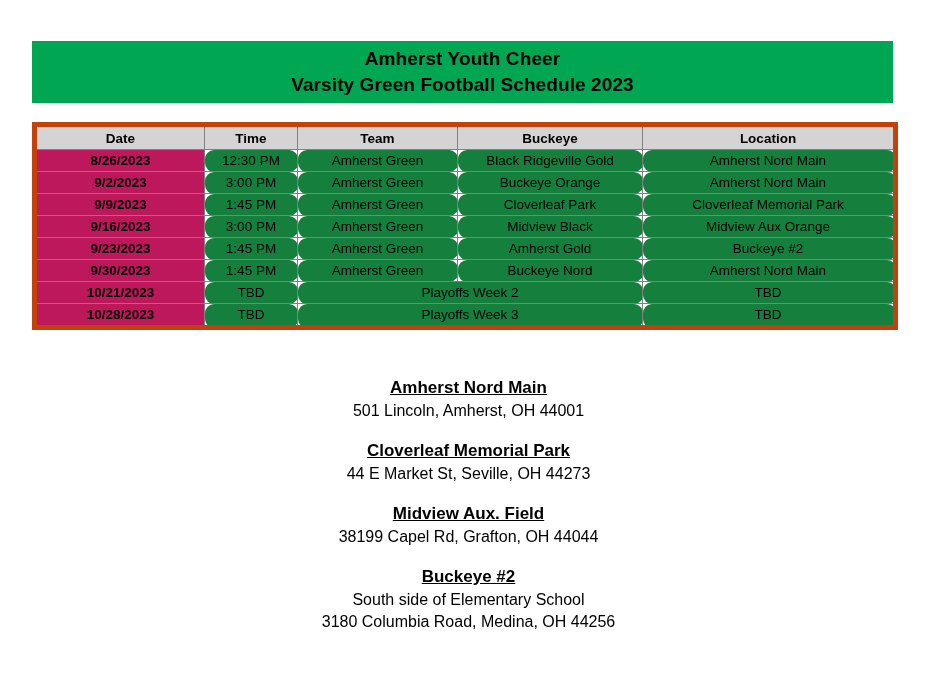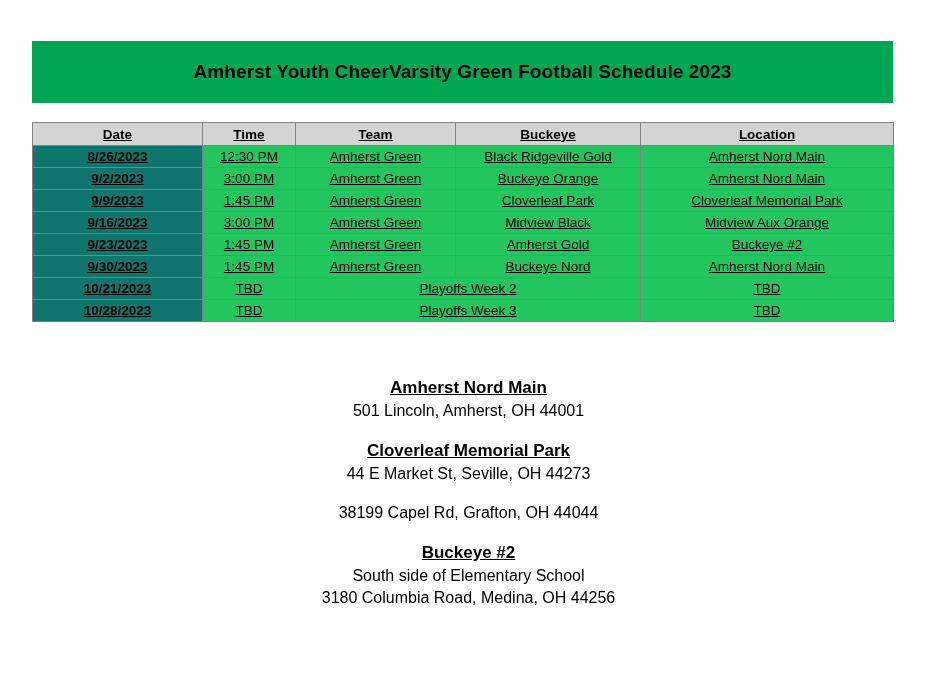--- a/index.html
+++ b/index.html
@@ -22,20 +22,21 @@
 
   
   .banner {
     position: absolute;
     left: 32px;
     top: 41px;
     width: 861px;
     height: 62px;
     background: #00A651;
     display: flex;
+    flex-direction: column;
     align-items: center;
     justify-content: center;
   }
   .banner-line {
     font-size: 19px;
     font-weight: bold;
     color: #000000;
     line-height: 26px;
     letter-spacing: 0.1px;
     white-space: nowrap;
@@ -45,22 +46,21 @@
   .schedule-wrap {
     position: absolute;
     left: 32px;
     top: 122px;
     width: 861px;
   }
   table.schedule {
     border-collapse: collapse;
     table-layout: fixed;
     width: 861px;
-    border: 1px solid #c2410c;
-    text-decoration: underline;
+    border: 5px solid #c2410c;
   }
   table.schedule col.c-date     { width: 170px; }
   table.schedule col.c-time     { width: 93px;  }
   table.schedule col.c-team     { width: 160px; }
   table.schedule col.c-opponent { width: 185px; }
   table.schedule col.c-location { width: 253px; }
 
   table.schedule th,
   table.schedule td {
     border: 1px solid #808080;
@@ -73,25 +73,26 @@
     white-space: nowrap;
     overflow: hidden;
   }
   table.schedule thead th {
     background: #D4D4D4;
     font-weight: bold;
     height: 22px;
     font-size: 13.5px;
   }
   table.schedule td.date-cell {
-    background: #0f766e;
+    background: #be185d;
     font-weight: bold;
   }
   table.schedule td.plain {
-    background: #22c55e;
+    background: #15803d;
+    border-radius: 9px;
   }
 
   
   .venues {
     position: absolute;
     left: 0;
     top: 376px;
     width: 930px;
     text-align: center;
   }
@@ -204,20 +205,21 @@
   <div class="venues" id="venues-list">
       <div class="venue">
         <div class="venue-name">Amherst Nord Main</div>
         <div class="venue-line">501 Lincoln, Amherst, OH 44001</div>
       </div>
       <div class="venue">
         <div class="venue-name">Cloverleaf Memorial Park</div>
         <div class="venue-line">44 E Market St, Seville, OH 44273</div>
       </div>
       <div class="venue">
+        <div class="venue-name">Midview Aux. Field</div>
         <div class="venue-line">38199 Capel Rd, Grafton, OH 44044</div>
       </div>
       <div class="venue">
         <div class="venue-name">Buckeye #2</div>
         <div class="venue-line">South side of Elementary School</div>
         <div class="venue-line">3180 Columbia Road, Medina, OH 44256</div>
       </div>
     </div>
 
 </div>

